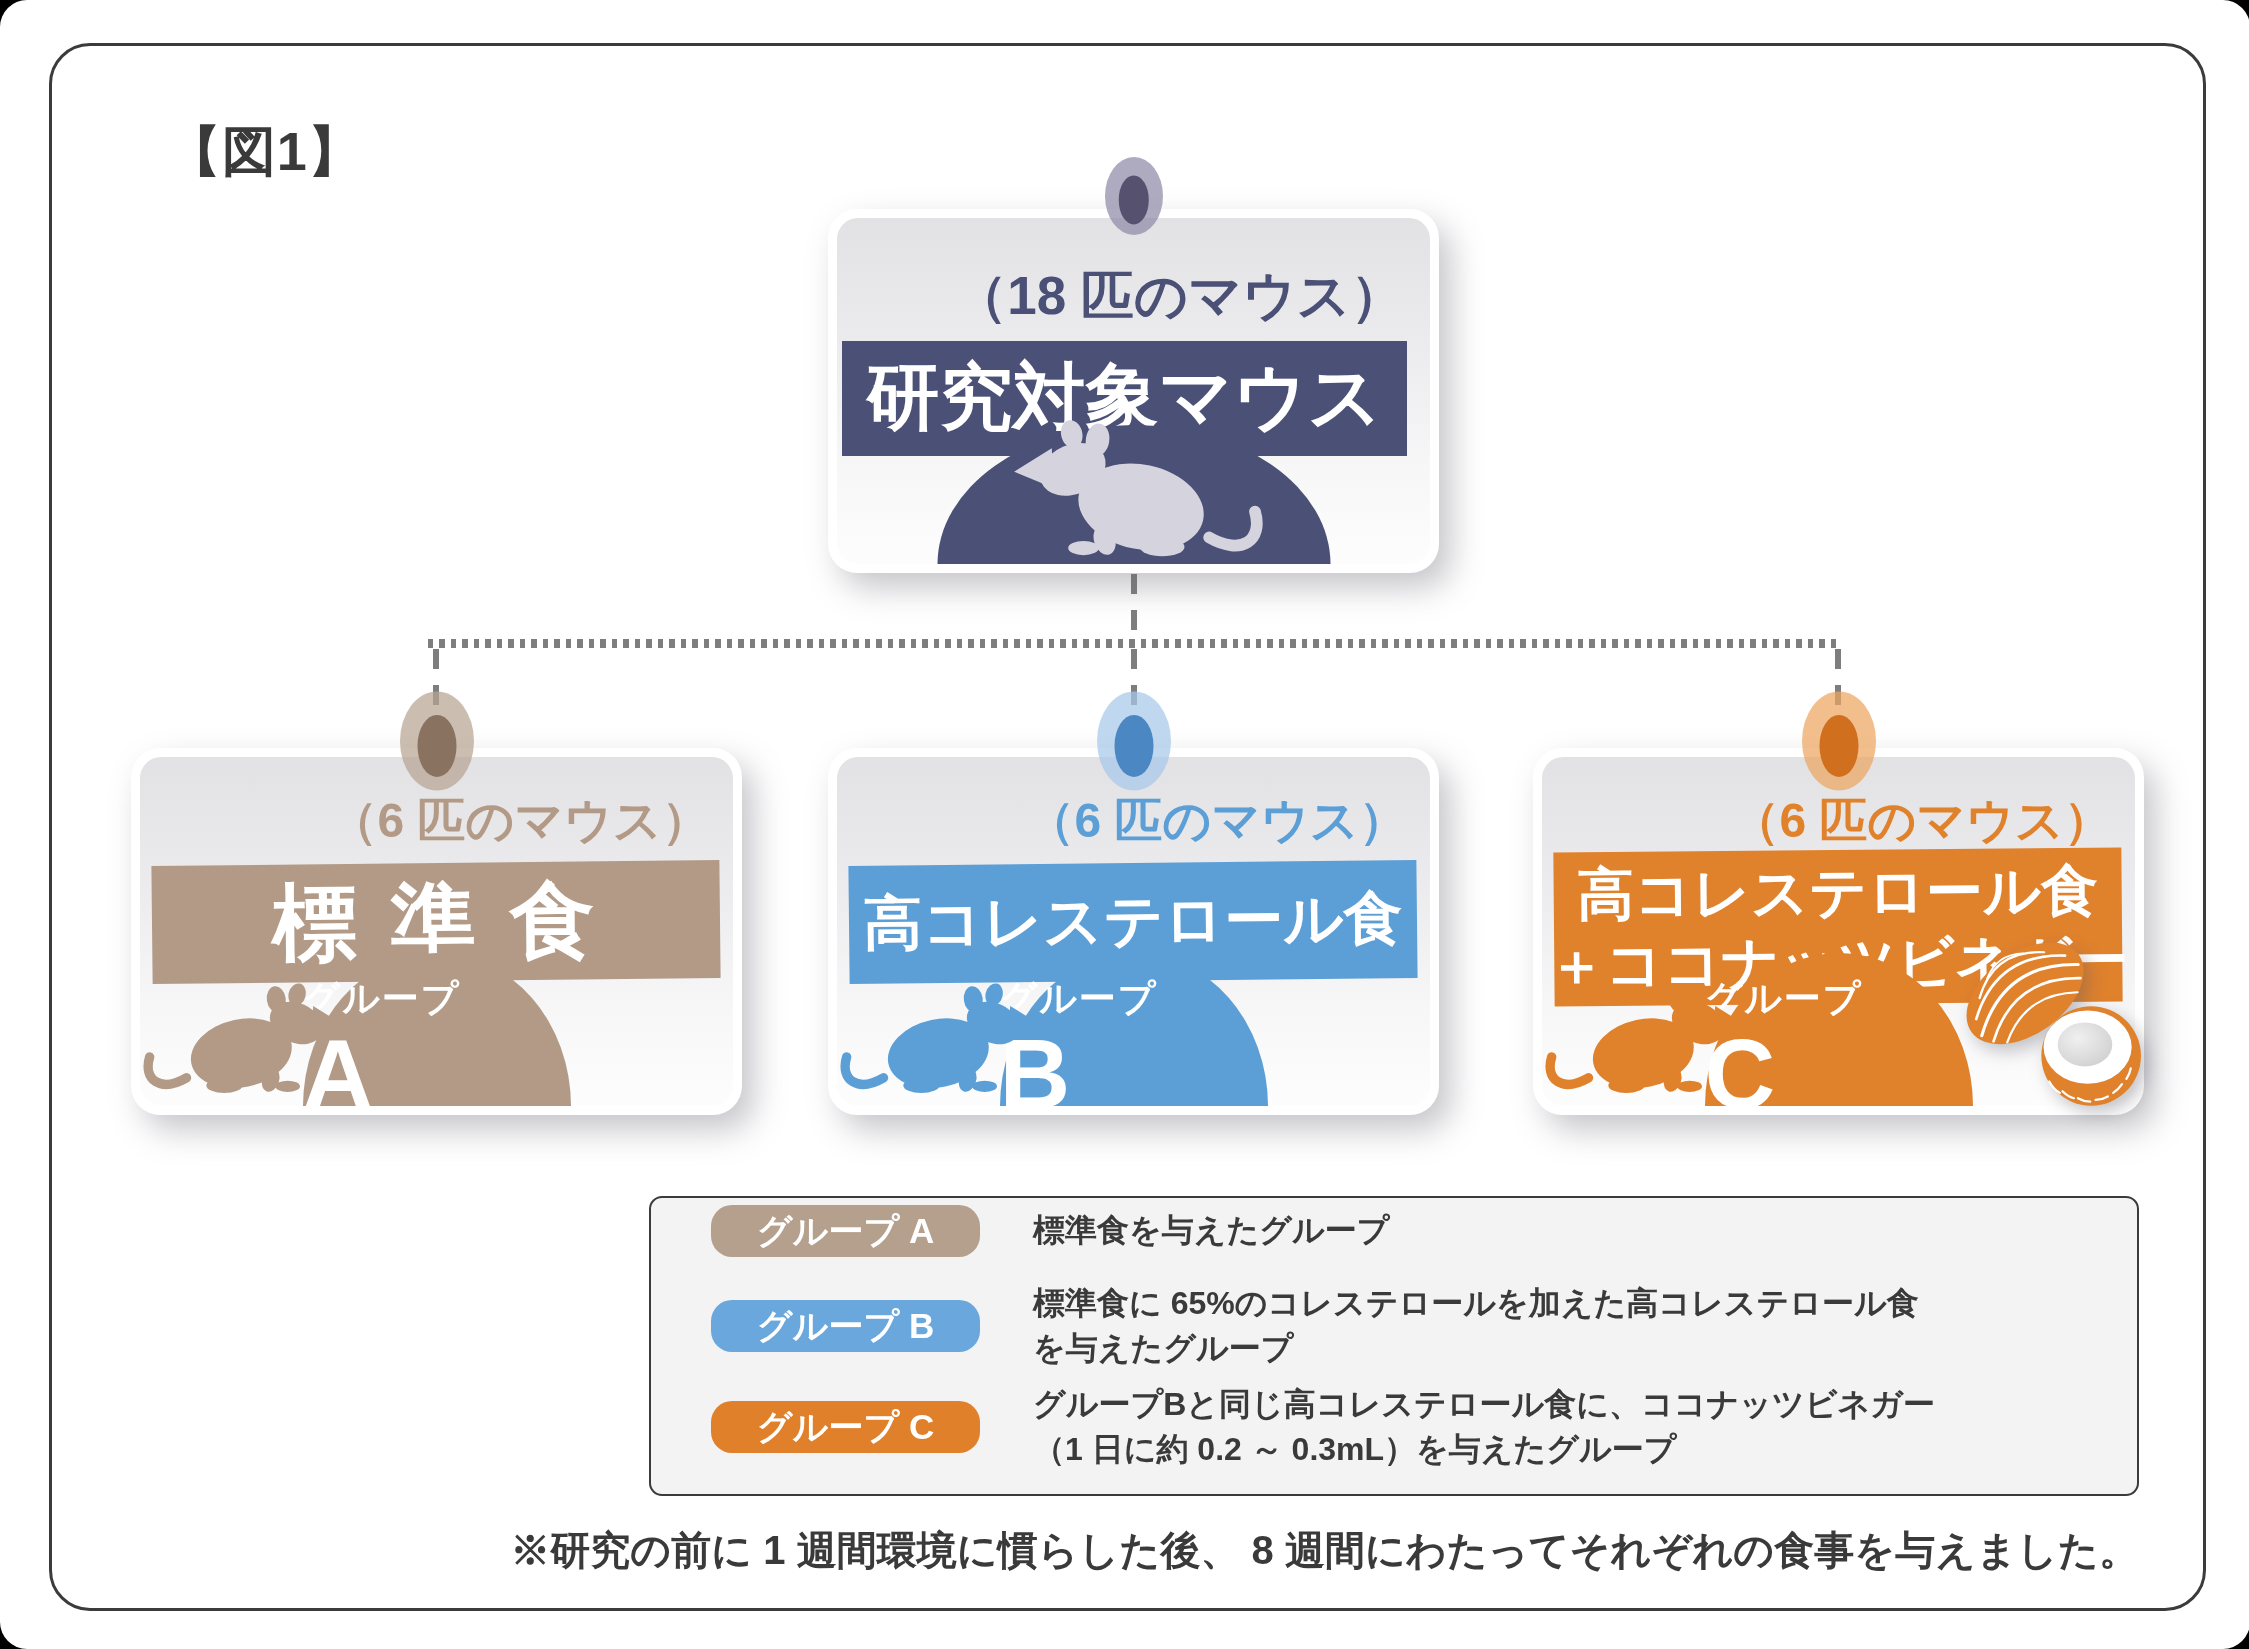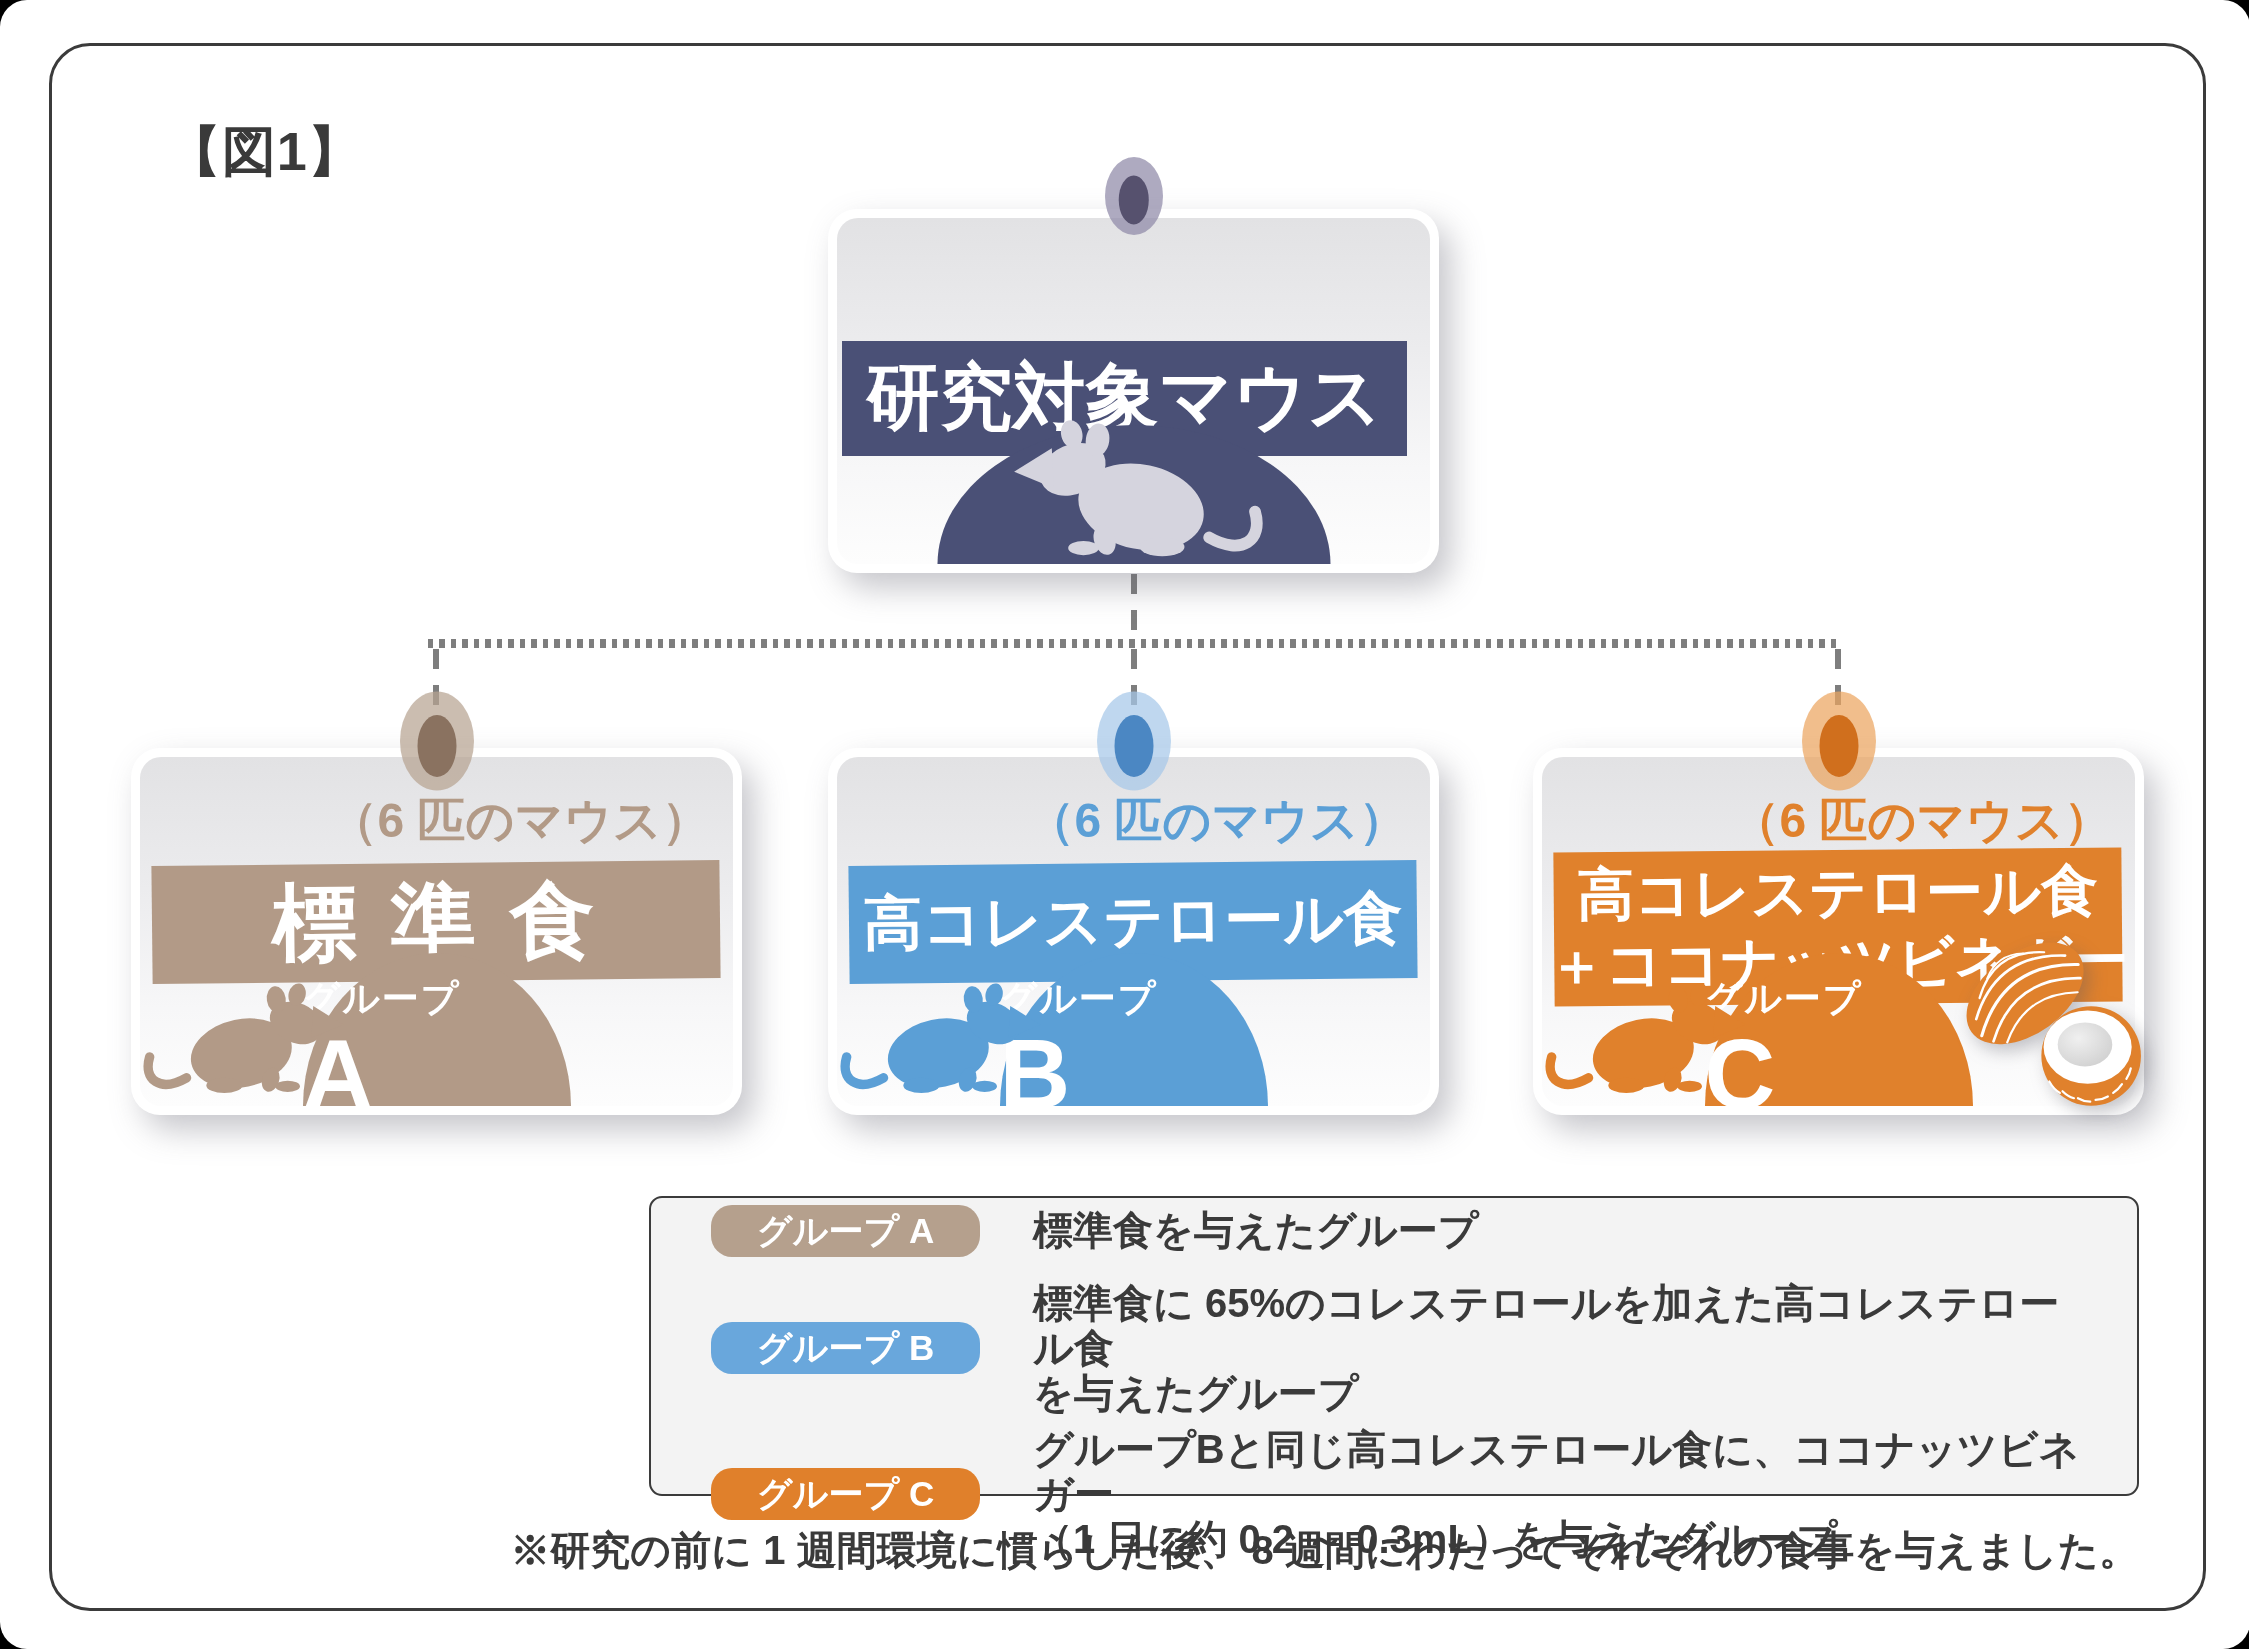--- a/index.html
+++ b/index.html
@@ -55,21 +55,21 @@
 
   .coconut-svg{position:absolute;right:0;bottom:7.4px;width:185px;height:172px;z-index:4;filter:drop-shadow(6.5px 7.4px 8.3px rgba(90,90,100,.35));}
 
   
   .legend{position:absolute;left:649px;top:1196px;width:1490px;height:300px;box-sizing:border-box;border:2.8px solid #3b3b3b;border-radius:13px;background:#f3f3f3;padding:4px 42px 14px 60px;display:flex;flex-direction:column;}
   .legend-row{display:flex;align-items:center;}
   .row-a{margin-top:2.8px;}
   .row-b{margin-top:24px;}
   .row-c{margin-top:11px;}
   .pill{flex:none;width:269px;height:52px;border-radius:21px;background:var(--pill);color:#fff;font-size:35px;font-weight:600;line-height:52px;text-align:center;}
-  .ltext{margin-left:53px;font-size:40px;line-height:45px;font-weight:600;color:#3a3a3a;}
+  .ltext{margin-left:53px;font-size:32px;line-height:45px;font-weight:600;color:#3a3a3a;}
   .footnote{position:absolute;right:111px;top:1523px;font-size:40px;font-weight:700;color:#3a3a3a;white-space:nowrap;}
 </style>
 </head>
 <body>
 
 <svg width="0" height="0" style="position:absolute">
   <defs>
     <g id="mouse-shape" fill="currentColor">
       <path d="M46,100 C18,116 0,102 7,78" fill="none" stroke="currentColor" stroke-width="10" stroke-linecap="round"></path>
       <ellipse cx="104" cy="74" rx="54" ry="36" transform="rotate(-12 104 74)"></ellipse>
@@ -97,20 +97,21 @@
   <div class="hdash h-main"></div>
   <div class="vdash v-a"></div>
   <div class="vdash v-b"></div>
   <div class="vdash v-c"></div>
 
   <div class="card card-root" style="--main: #4a5076; --mouse: #d5d4de; --pin: #56516e; --halo: #8f89a7;">
     <span class="pin">
         <i class="pin-halo"></i>
         <i class="pin-core"></i>
       </span>
+    <div class="count">（18 匹のマウス）</div>
     <div class="bar">
         <div>研究対象マウス</div>
       </div>
     <div class="dome"></div>
     <svg class="mouse-svg" viewBox="0 0 220 120">
         <use href="#mouse-shape"></use>
       </svg>
   </div>
 
   <div class="card group-card card-a" style="--main: #b29a87; --pin: #8a7260; --halo: #b7a492;">

